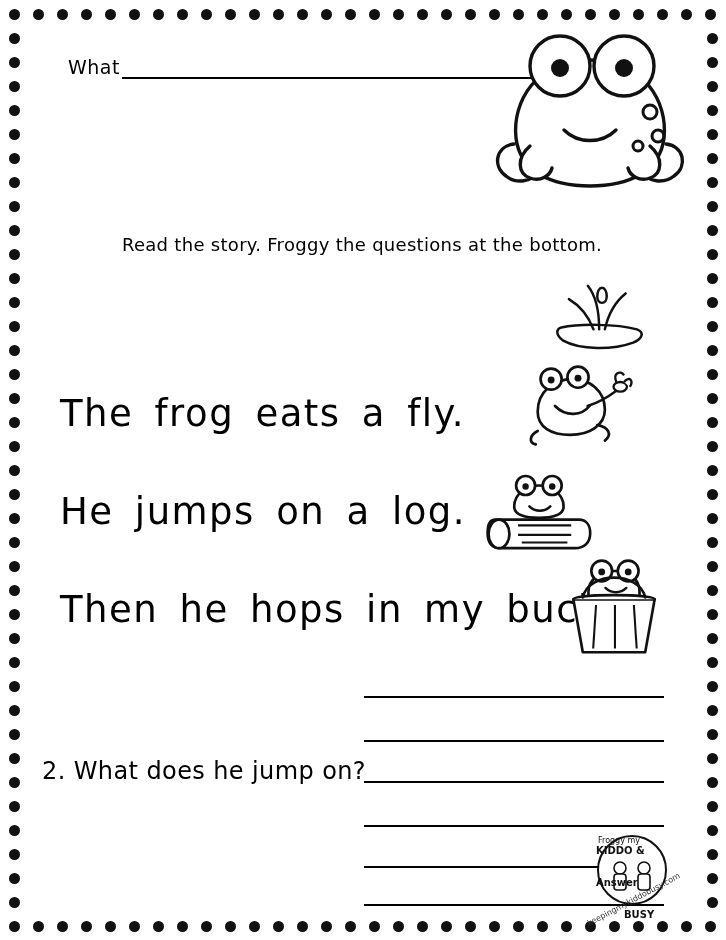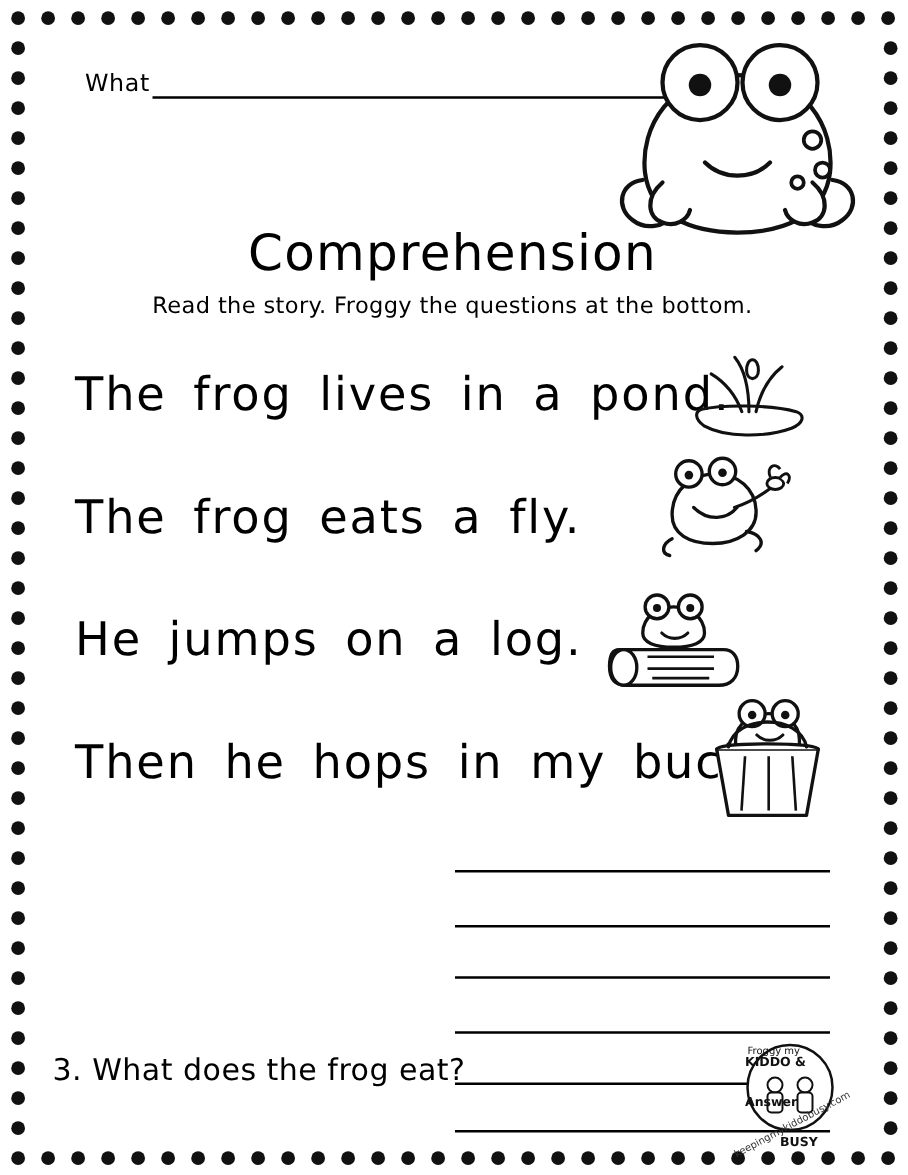--- a/index.html
+++ b/index.html
@@ -320,21 +320,20 @@
       <span class="dot" style="left: 706.5px; top: 896.5px;"></span>
     </div>
 
   <div class="sheet">
 
     <div class="name-row">
       <span class="name-label">What</span>
       <span class="name-blank"></span>
     </div>
 
-    <div class="title-sub">Comprehension</div>
     <div class="instructions">Read the story.  Froggy the questions at the bottom.</div>
 
     <div style="position:absolute; right:-10px; top:-8px; width:208px; height:175px;">
       <svg viewBox="0 0 208 175" width="208" height="175">
         <g fill="#fff" stroke="#111" stroke-width="3.4" stroke-linejoin="round" stroke-linecap="round">
 
           <path d="M28 118 C10 120 6 140 20 150 C30 158 46 156 52 146"></path>
           <path d="M180 118 C198 120 202 140 188 150 C178 158 162 156 156 146"></path>
 
           <path d="M104 34 C158 34 182 76 178 112 C174 146 142 160 104 160 C66 160 34 146 30 112 C26 76 50 34 104 34 Z"></path>
@@ -352,21 +351,20 @@
           <circle cx="164" cy="86" r="7"></circle>
           <circle cx="172" cy="110" r="6"></circle>
           <circle cx="152" cy="120" r="5"></circle>
         </g>
       </svg>
     </div>
 
     <div class="story">
 
       <div class="story-line">
-        <div class="story-text">The  frog  lives  in  a  pond.</div>
         <div class="story-art" style="right:16px; top:4px;">
           <svg viewBox="0 0 110 80" width="104" height="76">
             <g fill="none" stroke="#111" stroke-width="2.6" stroke-linecap="round">
               <path d="M14 64 C6 58 6 52 12 50 C30 46 70 46 92 52 C100 55 98 62 88 66 C66 74 32 74 14 64 Z"></path>
               <path d="M52 52 C52 30 48 16 40 6"></path>
               <path d="M58 52 C62 34 70 22 80 14"></path>
               <path d="M46 52 C40 36 30 26 20 20"></path>
               <path d="M55 24 C52 24 50 21 50 17 C50 12 52 8 55 8 C58 8 60 12 60 17 C60 21 58 24 55 24 Z" fill="#fff"></path>
             </g>
           </svg>
@@ -451,29 +449,29 @@
     </div>
 
     <div class="questions">
 
       <div class="qrow">
         <div class="ansline" style="left:322px; top:34px; width:300px;"></div>
         <div class="ansline" style="left:322px; top:78px; width:300px;"></div>
       </div>
 
       <div class="qrow">
+        <div class="qtext">
+          <span>2.</span>
+          <span>What does he jump on?</span>
+        </div>
         <div class="ansline" style="left:322px; top:34px; width:300px;"></div>
         <div class="ansline" style="left:322px; top:78px; width:300px;"></div>
       </div>
 
       <div class="qrow">
-        <div class="qtext">
-          <span>3.</span>
-          <span>What does the frog eat?</span>
-        </div>
         <div class="ansline" style="left:322px; top:34px; width:300px;"></div>
         <div class="ansline" style="left:322px; top:72px; width:300px;"></div>
       </div>
     </div>
 
     <div class="logo">
       <svg viewBox="0 0 118 88" width="118" height="88">
         <circle cx="60" cy="50" r="34" fill="#fff" stroke="#111" stroke-width="2"></circle>
         <g stroke="#111" stroke-width="1.6" fill="#fff">
           <circle cx="48" cy="48" r="6"></circle>

